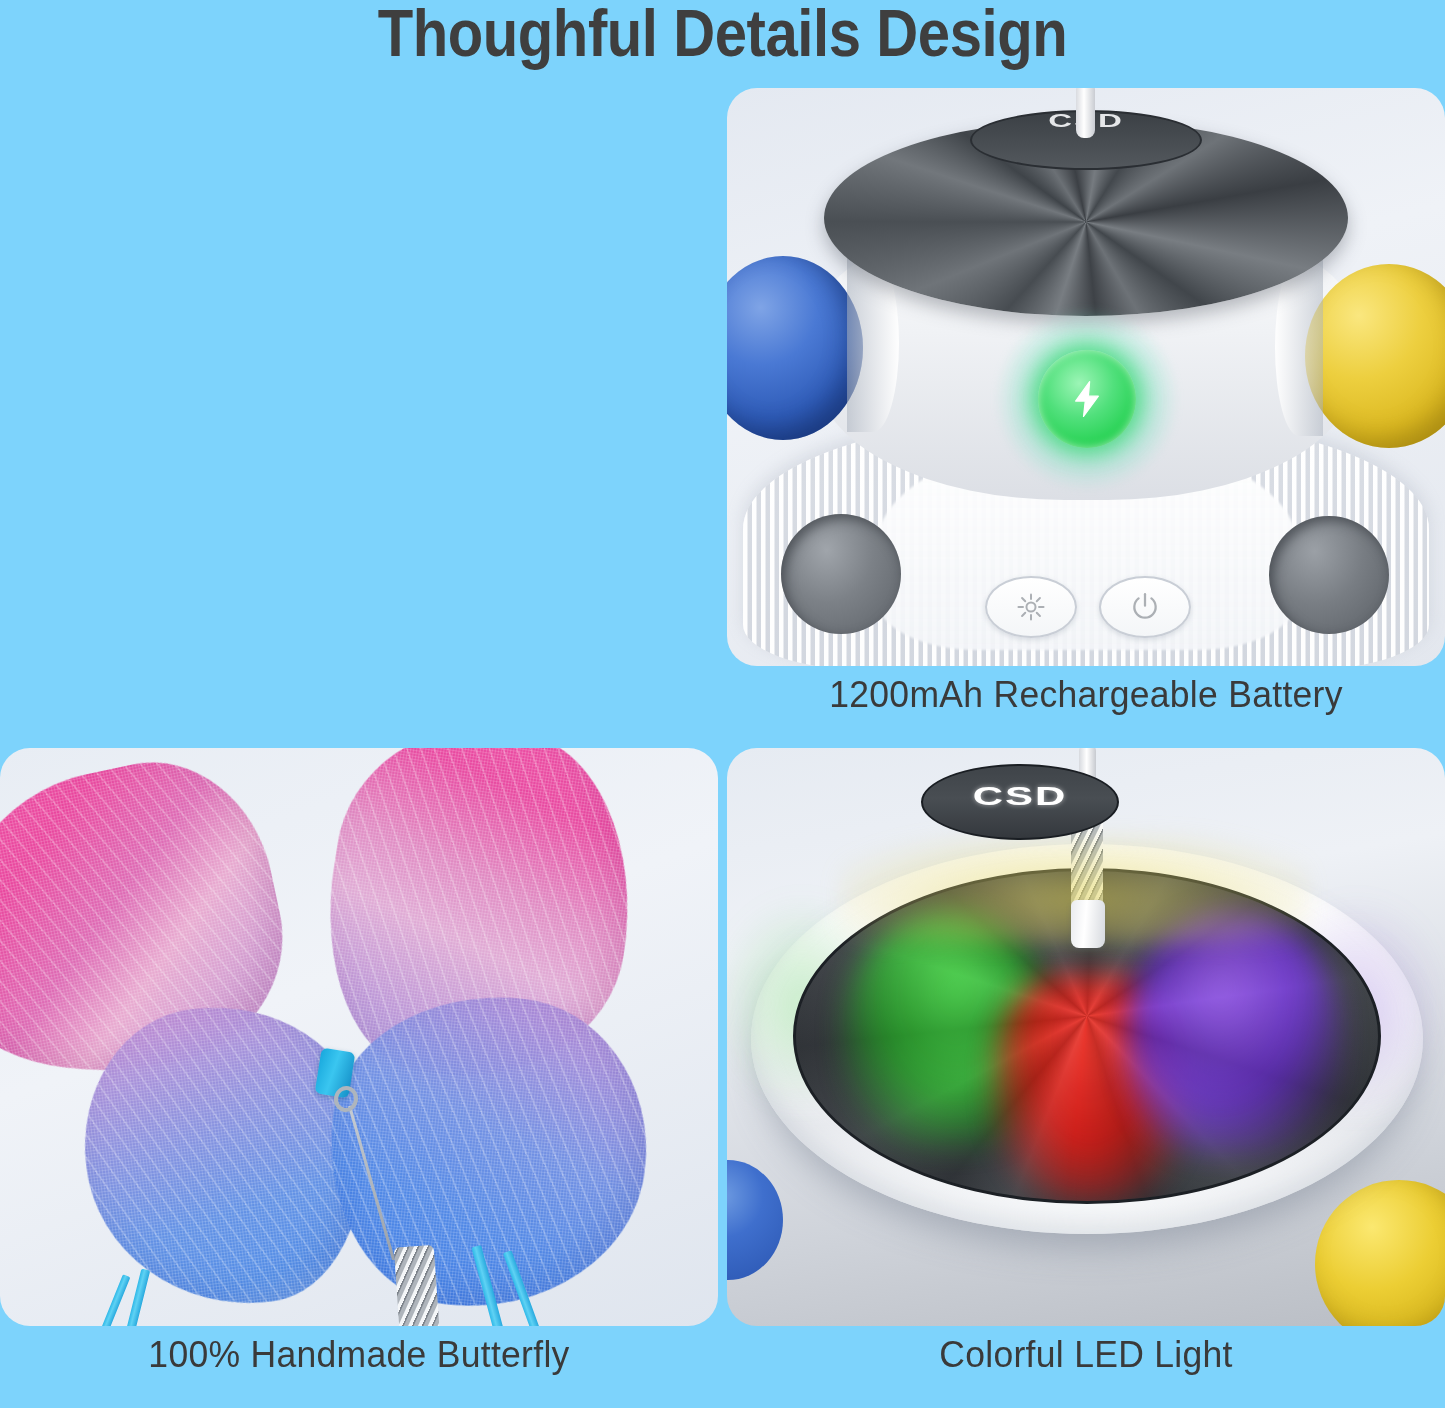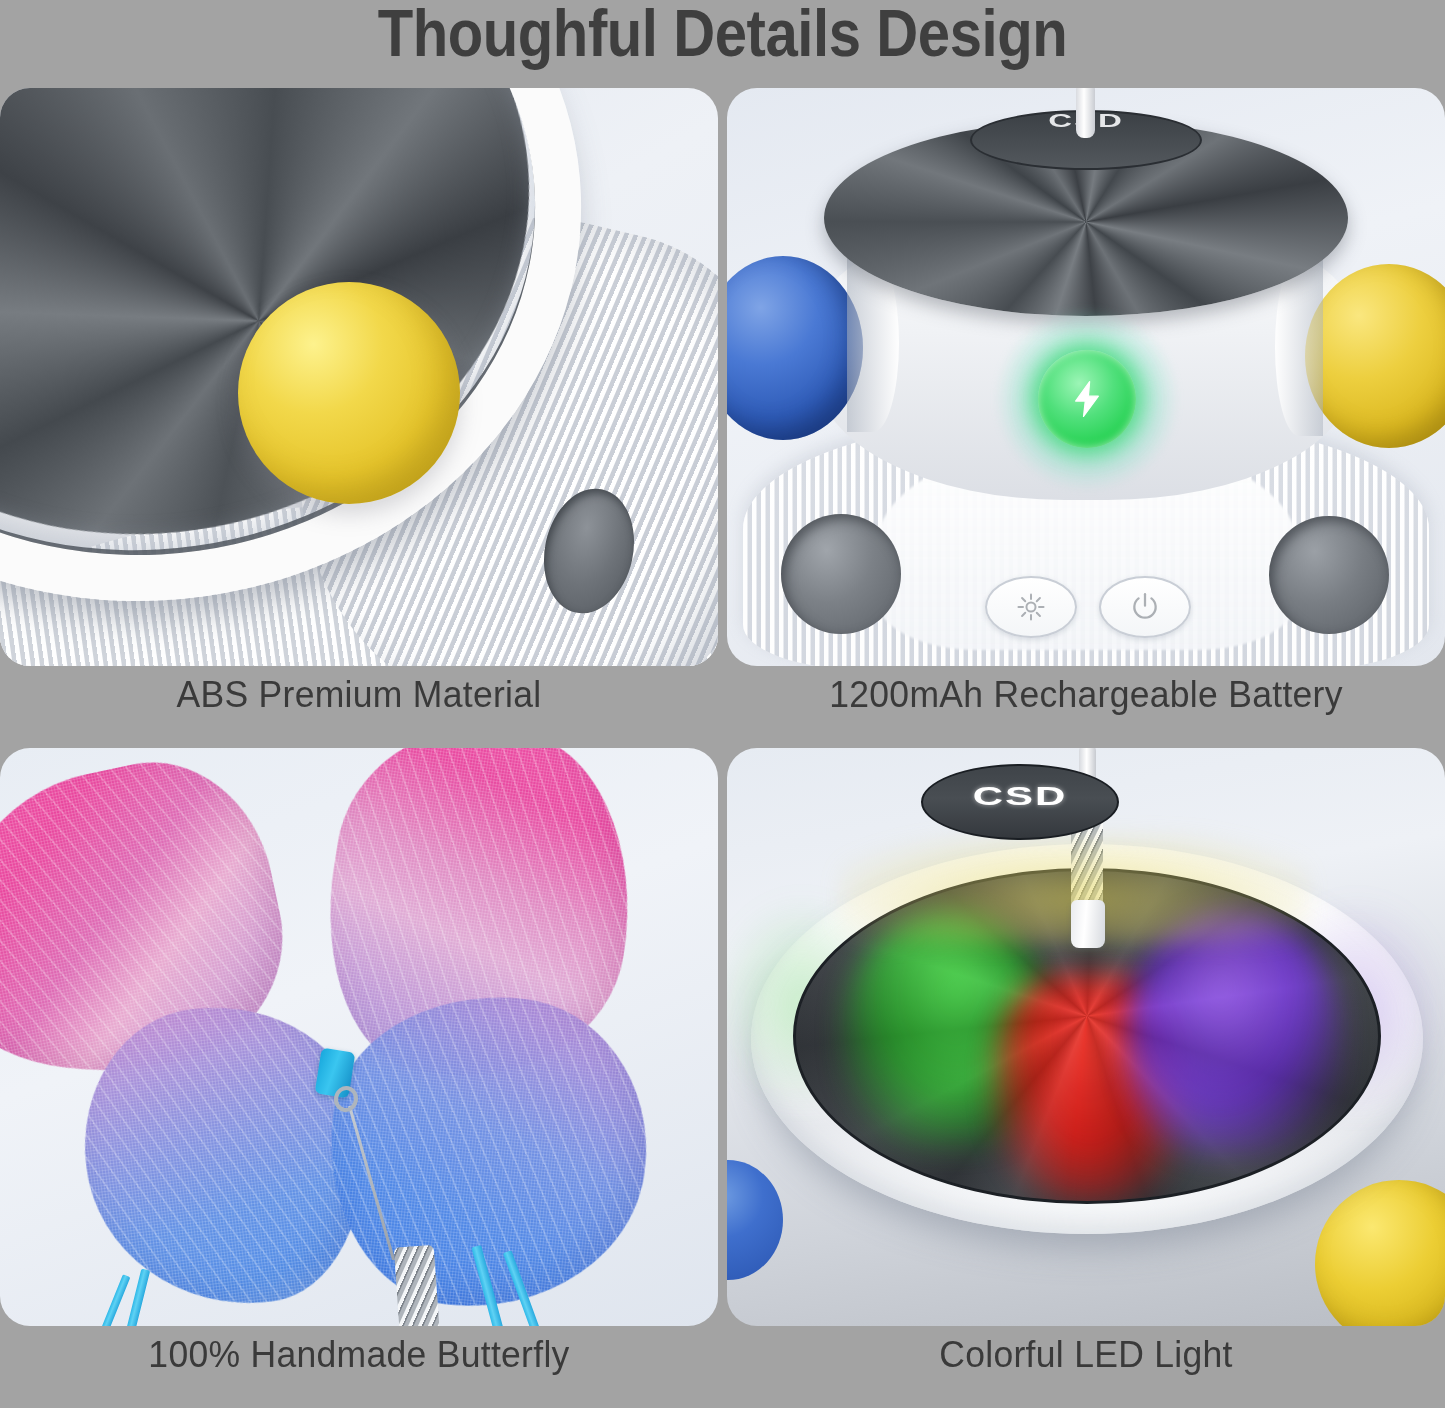--- a/index.html
+++ b/index.html
@@ -4,21 +4,21 @@
 <title>Thoughful Details Design</title>
 <style>
   * { margin:0; padding:0; box-sizing:border-box; }
   html, body {
     width:1445px; height:1408px;
     background:#ffffff;
     font-family:"Liberation Sans", sans-serif;
     overflow:hidden;
   }
 
-  .page { position:relative; width:1445px; height:1408px; background:#a3a3a3; }
+  .page { position:relative; width:1445px; height:1408px; background:#7dd3fc; }
 
   
   .title {
     position:absolute; left:0; top:-2px; width:1445px;
     text-align:center;
     font-size:66px;
     font-weight:bold;
     letter-spacing:-0.5px;
     color:#3f3f3f;
     font-family:"Liberation Sans", sans-serif;
@@ -495,33 +495,20 @@
 </style>
 </head>
 <body>
 
 <div class="page">
 
   <div class="title">Thoughful Details Design</div>
 
   <div class="grid">
 
-    <div class="cell c0">
-      <div class="photo p1">
-        <div class="shell"></div>
-        <div class="ribsBot"></div>
-        <div class="ribs"></div>
-        <div class="cone"></div>
-        <div class="coneRimDark"></div>
-        <div class="ring"></div>
-        <div class="ball"></div>
-        <div class="hole"></div>
-      </div>
-      <div class="caption">ABS Premium Material</div>
-    </div>
 
     <div class="cell c1">
       <div class="photo p2">
         <div class="base"></div>
         <div class="baseSmooth"></div>
         <div class="body"></div>
         <div class="ballBlue"></div>
         <div class="ballYellow"></div>
         <div class="slotL"></div>
         <div class="slotR"></div>

